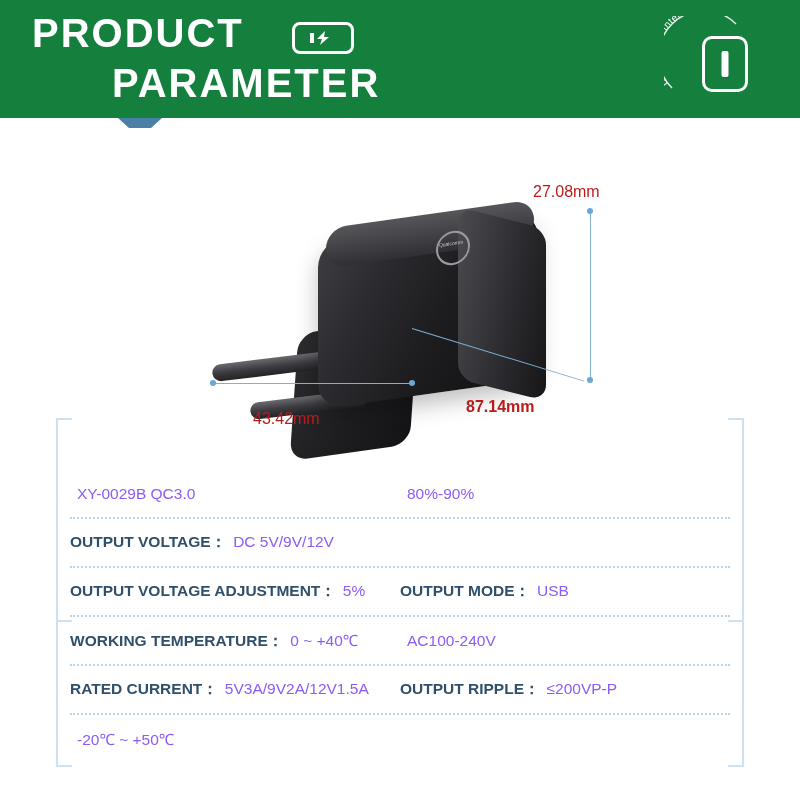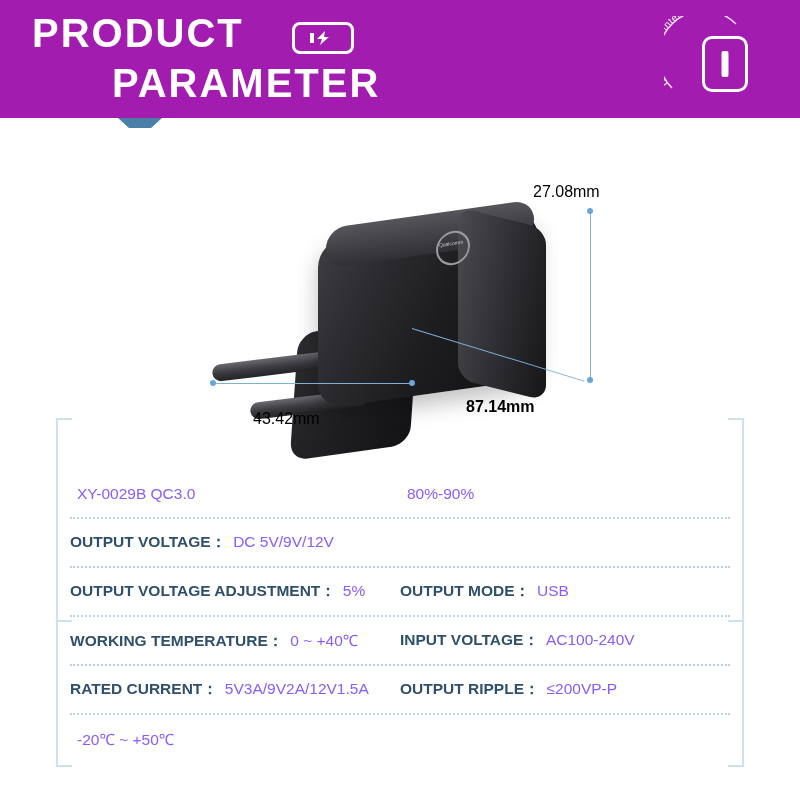--- a/index.html
+++ b/index.html
@@ -14,21 +14,21 @@
     overflow: hidden;
     position: relative;
   }
 
   
   .header {
     position: absolute;
     left: 0; top: 0;
     width: 800px;
     height: 118px;
-    background: #a21caf;
+    background: #15803d;
     overflow: hidden;
   }
   .header-title {
     position: absolute;
     left: 32px;
     top: 8px;
     color: #ffffff;
     font-size: 40px;
     font-weight: bold;
     letter-spacing: 2px;
@@ -182,21 +182,21 @@
     left: 86px; top: 118px;
     width: 120px; height: 126px;
     background: linear-gradient(120deg,#2d2d31,#131315);
     border-radius: 18px;
     transform: skewY(-8deg) skewX(-4deg);
   }
 
   
   .dim-text {
     position: absolute;
-    color: #000000;
+    color: #b91c1c;
     font-size: 16px;
   }
   .dim-line {
     position: absolute;
     background: #7fb0d6;
   }
   .dot {
     position: absolute;
     width: 6px; height: 6px;
     background: #6aa6d6;
@@ -349,21 +349,20 @@
       <span class="spec-value">USB</span>
     </div>
   </div>
 
   <div class="spec-row">
     <div class="spec-cell">
       <span class="spec-label">WORKING TEMPERATURE：</span>
       <span class="spec-value">0 ~ +40℃</span>
     </div>
     <div class="spec-cell">
-      <span class="spec-label">INPUT VOLTAGE：</span>
       <span class="spec-value">AC100-240V</span>
     </div>
   </div>
 
   <div class="spec-row">
     <div class="spec-cell">
       <span class="spec-label">RATED CURRENT：</span>
       <span class="spec-value">5V3A/9V2A/12V1.5A</span>
     </div>
     <div class="spec-cell">

